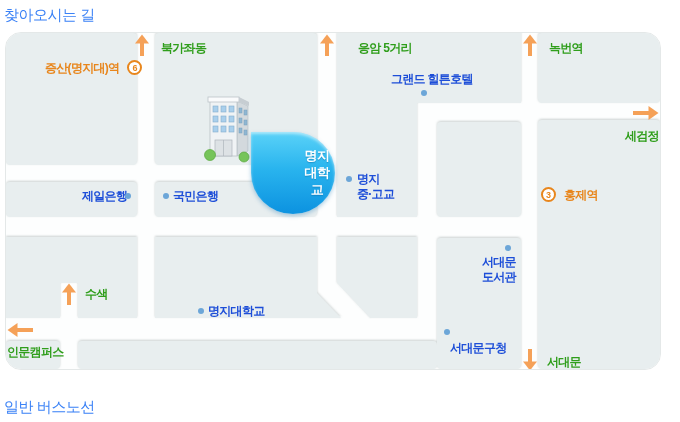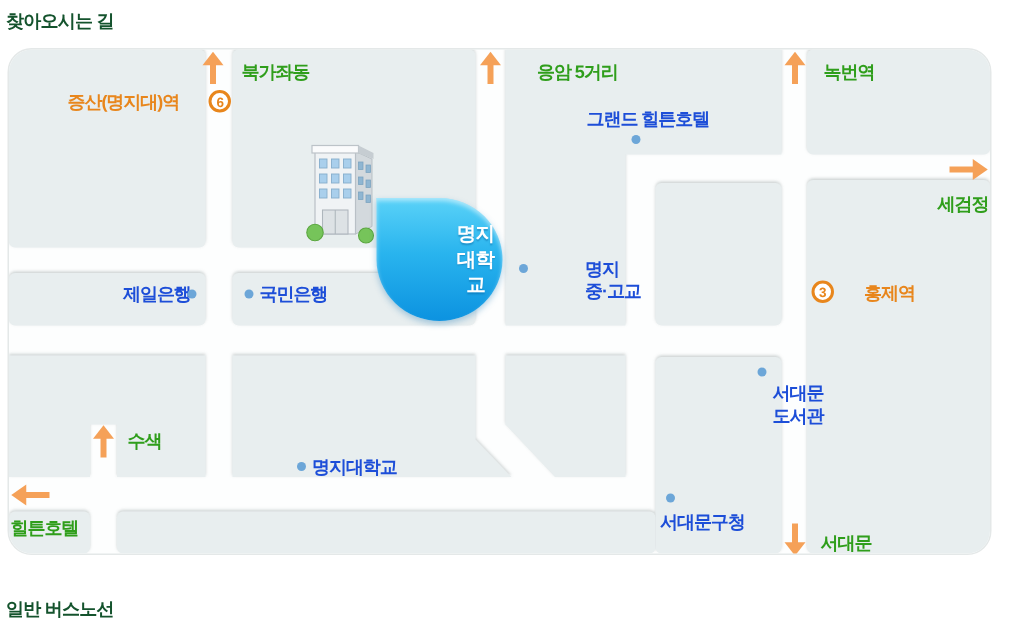--- a/index.html
+++ b/index.html
@@ -1,44 +1,44 @@
 <!DOCTYPE html>
 <html><head>
 <meta charset="utf-8">
 <style>
   html,body{margin:0;padding:0;}
   body{
     width:680px;height:422px;position:relative;background:#ffffff;
     font-family:"Liberation Sans","DejaVu Sans",sans-serif;overflow:hidden;
   }
   .heading{
-    position:absolute;font-size:12px;font-weight:bold;color:#14532d;
+    position:absolute;font-size:15px;font-weight:normal;color:#3b82f6;
     letter-spacing:-0.5px;white-space:nowrap;
   }
   #map{
     position:absolute;left:5px;top:32px;width:656px;height:338px;
     background:#fdfefe;border:1px solid #e4e8e8;border-radius:16px;
     box-sizing:border-box;overflow:hidden;
   }
   #blocks{position:absolute;left:0;top:0;}
   .lbl{
     position:absolute;font-size:12px;font-weight:bold;white-space:nowrap;
     letter-spacing:-0.7px;line-height:14px;
   }
-  .lbl2{line-height:15px;margin-left:33px;}
+  .lbl2{line-height:15px;}
   .green{color:#2f9e1b}
   .orange{color:#e8861c}
   .dark{color:#1d4ed8}
   .dot{position:absolute;width:6px;height:6px;border-radius:50%;background:#6ca6d8}
   .cnum{
     display:inline-flex;align-items:center;justify-content:center;
     width:11px;height:11px;border:2.5px solid #e8861c;border-radius:50%;
     background:#fff;color:#e8861c;font-size:9px;font-weight:bold;flex:none;
   }
-  .strow{position:absolute;display:flex;align-items:center;gap:20px}
+  .strow{position:absolute;display:flex;align-items:center;gap:8px}
   .arr{position:absolute}
   .bubble{
     position:absolute;left:245px;top:99px;width:84px;height:82px;
     border-radius:0 50% 50% 50%;
     background:linear-gradient(180deg,#5ad2f8 0%,#29b4ee 45%,#0c92e0 100%);
     box-shadow:0 2px 4px rgba(30,120,180,0.35), inset 0 2px 3px rgba(255,255,255,0.5);
     color:#fff;font-size:13px;font-weight:bold;text-align:center;
     letter-spacing:-0.5px;line-height:17px;padding-top:15px;box-sizing:border-box;
     text-shadow:0 1px 1px rgba(0,90,150,0.4);
     padding-left:48px;
@@ -104,21 +104,21 @@
   <svg class="arr" style="left:516px;top:315px;transform:rotate(180deg)" width="16" height="23" viewBox="0 0 16 23">
     <path d="M8 22 L8 9" stroke="#f5a158" stroke-width="4"></path>
       <path d="M8 0.5 L15 9.5 L1 9.5 Z" fill="#f5a158"></path>
   </svg>
 
   <div class="lbl green" style="left:155px;top:8px">북가좌동</div>
   <div class="lbl green" style="left:352px;top:8px">응암 5거리</div>
   <div class="lbl green" style="left:543px;top:8px">녹번역</div>
   <div class="lbl green" style="left:619px;top:96px">세검정</div>
   <div class="lbl green" style="left:79px;top:254px">수색</div>
-  <div class="lbl green" style="left:1px;top:312px">힐튼호텔</div>
+  <div class="lbl green" style="left:1px;top:312px">인문캠퍼스</div>
   <div class="lbl green" style="left:541px;top:322px">서대문</div>
 
   <div class="strow" style="left:39px;top:27px">
     <span class="lbl orange" style="position:static">증산(명지대)역</span>
     <span class="cnum">6</span>
   </div>
   <div class="strow" style="left:535px;top:154px">
     <span class="cnum">3</span>
     <span class="lbl orange" style="position:static">홍제역</span>
   </div>
@@ -141,21 +141,21 @@
   <div class="dot" style="left:499px;top:212px"></div>
   <div class="lbl lbl2 dark" style="left:476px;top:222px">
     <span>서대문</span><br>
     <span>도서관</span>
   </div>
 
   <div class="dot" style="left:192px;top:275px"></div>
   <div class="lbl dark" style="left:202px;top:271px">명지대학교</div>
 
   <div class="dot" style="left:438px;top:296px"></div>
-  <div class="lbl dark" style="left:434px;top:308px">서대문구청</div>
+  <div class="lbl dark" style="left:444px;top:308px">서대문구청</div>
 
   <svg class="bld" width="52" height="70" viewBox="0 0 52 70">
     <polygon points="34,8 45,13 45,58 34,63" fill="#d3d9dd" stroke="#b4bcc2" stroke-width="0.6"></polygon>
     <rect x="7" y="8" width="27" height="55" fill="#f0f3f5" stroke="#b9c0c6" stroke-width="0.8"></rect>
     <rect x="5" y="4" width="31" height="5" fill="#fafbfc" stroke="#bcc3c8" stroke-width="0.8"></rect>
     <polygon points="36,4 46,9 46,13 36,9" fill="#c6cdd2"></polygon>
     <g fill="#a9cfec" stroke="#85aecd" stroke-width="0.6">
       <rect x="10" y="13" width="5" height="6"></rect>
         <rect x="18" y="13" width="5" height="6"></rect>
         <rect x="26" y="13" width="5" height="6"></rect>

